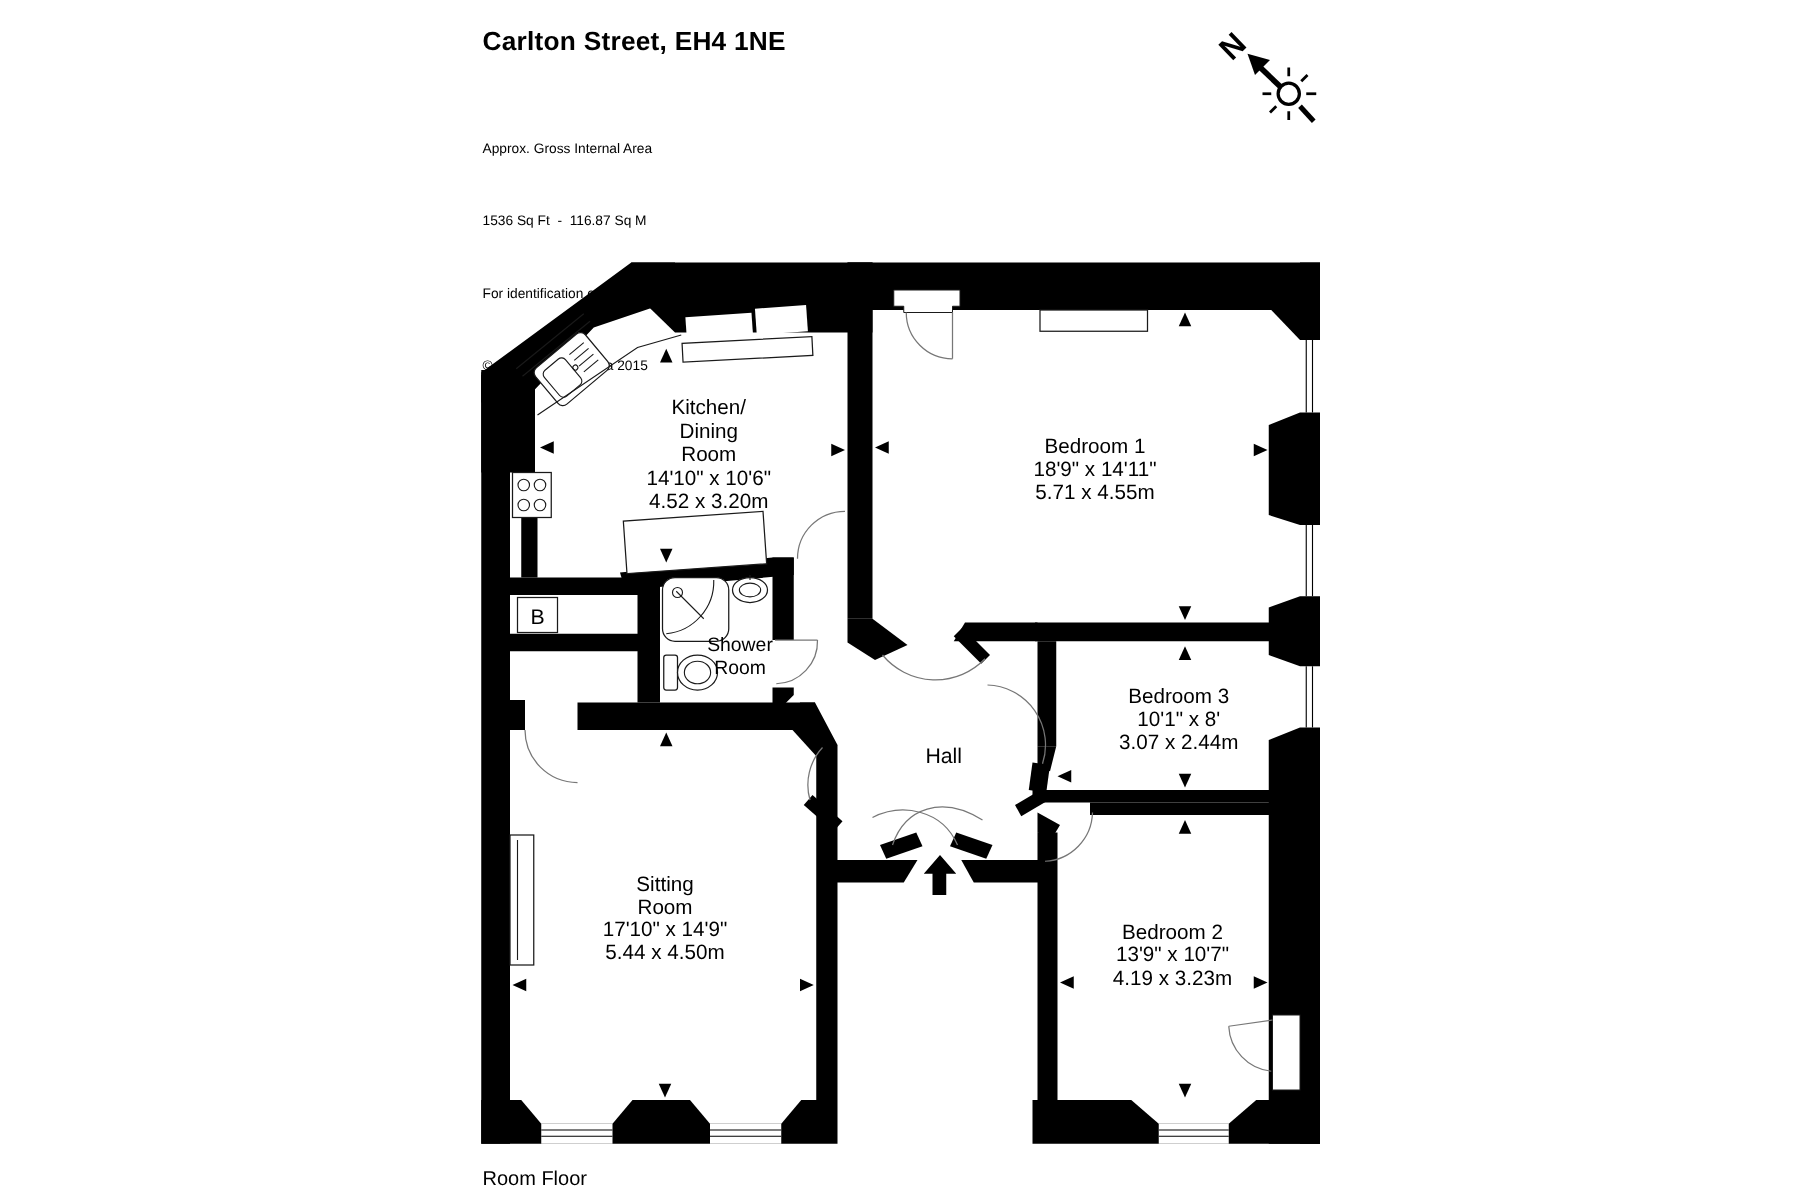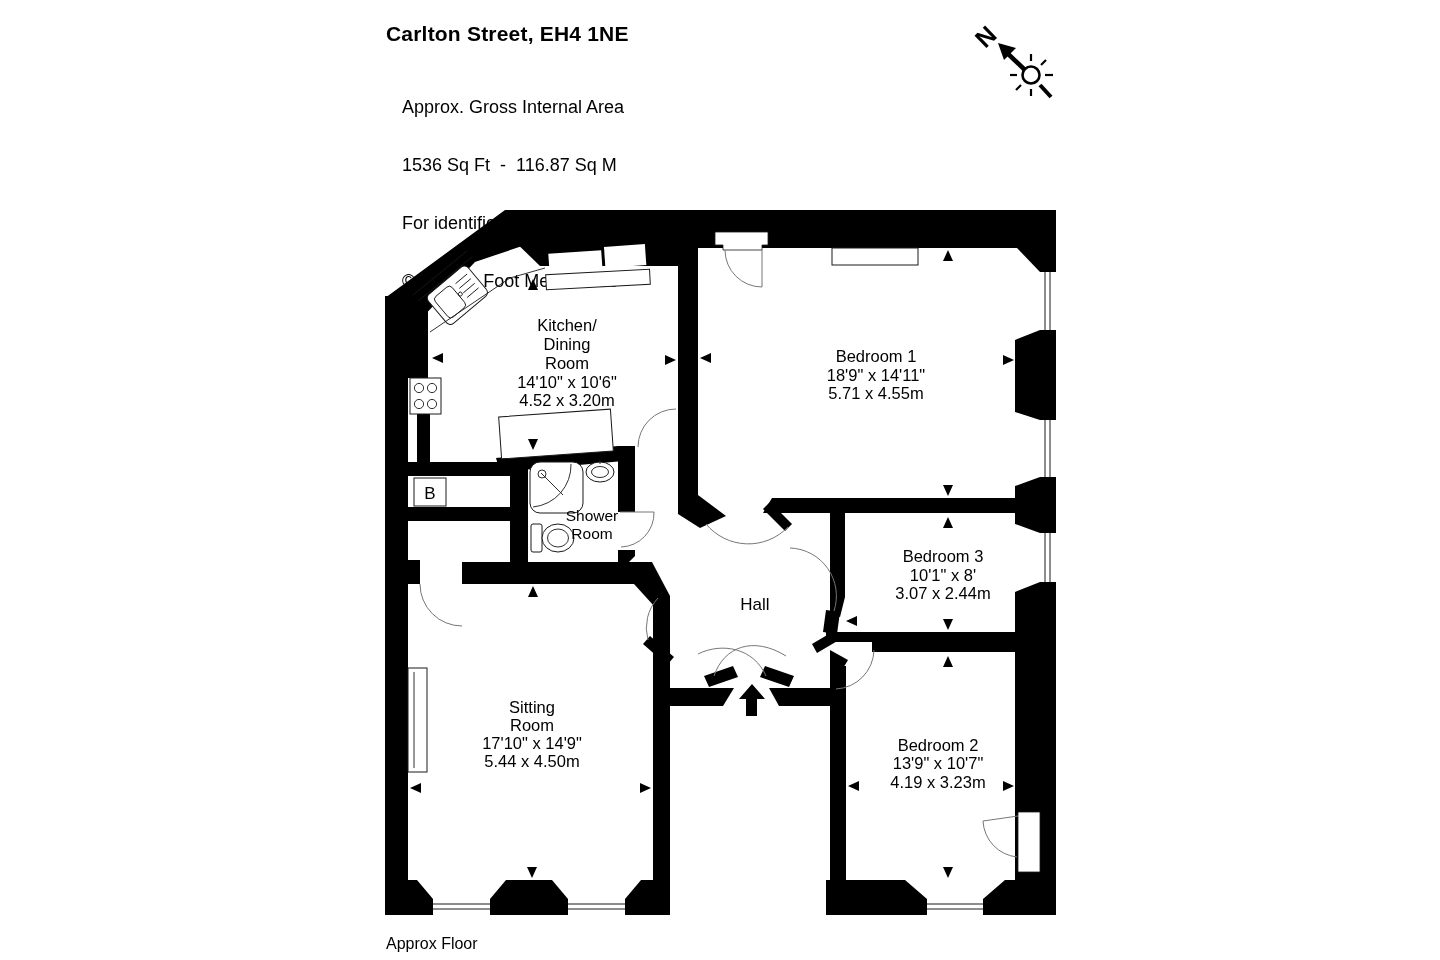--- a/index.html
+++ b/index.html
@@ -1,20 +1,20 @@
 <!DOCTYPE html>
 <html><head>
 <meta charset="utf-8">
 <style>
   html,body{margin:0;padding:0;background:#fff;}
   .stage{position:relative;width:1440px;height:960px;background:#fff;overflow:hidden;
          font-family:"Liberation Sans","DejaVu Sans",sans-serif;color:#000;}
   .header{position:absolute;left:386px;top:22px;}
-  .header .title{font-size:21px;font-weight:bold;letter-spacing:.2px;margin-bottom:13px;}
-  .header .meta{font-size:18px;line-height:19.4px;white-space:pre;margin-left:16px;}
+  .header .title{font-size:21px;font-weight:bold;letter-spacing:.2px;margin-bottom:25px;}
+  .header .meta{font-size:11px;line-height:19.4px;white-space:pre;}
   .floor-label{position:absolute;left:386px;top:935px;font-size:16px;}
   svg text{font-family:"Liberation Sans","DejaVu Sans",sans-serif;fill:#000;}
   .room-label{font-size:16.5px;}
   .hall-label{font-size:17px;}
   .shower-label{font-size:15.5px;}
   .b-label{font-size:17px;}
   .wall{fill:#000;stroke:none;}
   .fix{fill:#fff;stroke:#1a1a1a;stroke-width:1;}
   .fixline{fill:none;stroke:#1a1a1a;stroke-width:0.9;}
   .arc{fill:none;stroke:#777;stroke-width:1;}
@@ -29,21 +29,21 @@
   <div class="header">
     <div class="title">Carlton Street, EH4 1NE</div>
     <div class="meta">
       <div>Approx. Gross Internal Area</div>
       <div>1536 Sq Ft  -  116.87 Sq M</div>
       <div>For identification only. Not to scale.</div>
       <div>© Square Foot Media 2015</div>
     </div>
   </div>
 
-  <div class="floor-label">Approx Floor</div>
+  <div class="floor-label">Room Floor</div>
 
   <svg width="1440" height="960" viewBox="0 0 1440 960" style="position:absolute;left:0;top:0;">
 
     <g>
 
       <polygon class="wall" points="505,210 698,210 698,266 540,266 505,232"></polygon>
 
       <rect class="wall" x="678" y="210" width="378" height="38"></rect>
 
       <polygon class="wall" points="505,210 385,298 385,322 418,322 475,262 540,240 540,210"></polygon>

